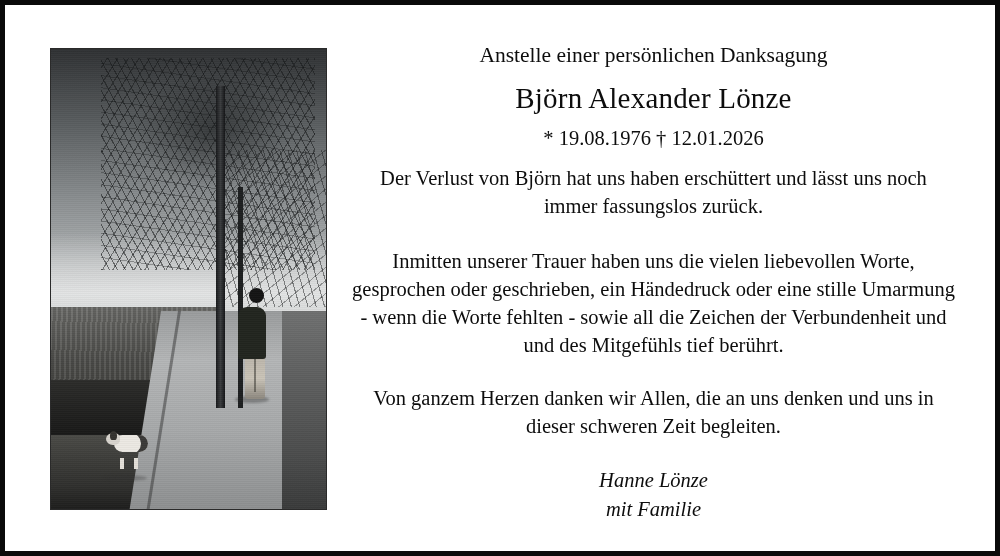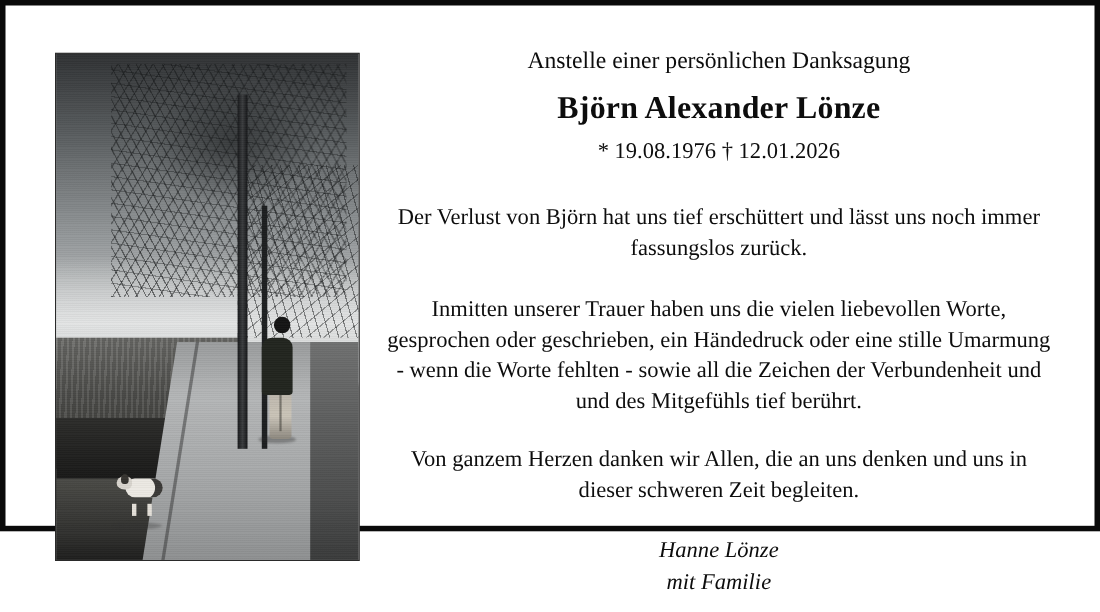--- a/index.html
+++ b/index.html
@@ -11,21 +11,21 @@
     width: 1000px;
     height: 556px;
     font-family: "Liberation Serif", serif;
     color: #0d0d0d;
     overflow: hidden;
   }
   .obituary-card {
     position: relative;
     box-sizing: border-box;
     width: 1000px;
-    height: 483px;
+    height: 556px;
     background: #ffffff;
     border: 5px solid #0a0a0a;
     display: flex;
     flex-direction: row;
     align-items: flex-start;
   }
   .photo-column {
     flex: 0 0 auto;
     padding: 43px 0 0 45px;
   }
@@ -242,31 +242,31 @@
     padding: 30px 40px 0 25px;
     text-align: center;
   }
   .line-intro {
     font-size: 21.5px;
     line-height: 1.35;
     margin: 6px 0 12px 0;
   }
   .name {
     font-size: 29px;
-    font-weight: bold;
+    font-weight: normal;
     letter-spacing: .2px;
     margin: 0 0 12px 0;
   }
   .subtitle {
     font-size: 21.5px;
     margin: 0 0 20px 0;
   }
   .dates {
     font-size: 20.5px;
-    margin: 0 0 34px 0;
+    margin: 0 0 14px 0;
   }
   .para {
     font-size: 20.5px;
     line-height: 1.38;
     margin: 0 0 26px 0;
   }
   .para.tight {
     margin-bottom: 24px;
     text-align: center;
   }
@@ -307,20 +307,20 @@
       <div class="dog-leg1"></div>
       <div class="dog-leg2"></div>
       <div class="photo-grain"></div>
     </div>
   </div>
 
   <div class="text-column">
     <div class="line-intro">Anstelle einer persönlichen Danksagung</div>
     <div class="name">Björn Alexander Lönze</div>
     <div class="dates">* 19.08.1976 † 12.01.2026</div>
-    <p class="para">Der Verlust von Björn hat uns tief erschüttert und lässt uns noch immer fassungslos zurück.</p>
+    <p class="para">Der Verlust von Björn hat uns haben erschüttert und lässt uns noch immer fassungslos zurück.</p>
     <p class="para tight">Inmitten unserer Trauer haben uns die vielen liebevollen Worte, gesprochen oder geschrieben, ein Händedruck oder eine stille Umarmung - wenn die Worte fehlten - sowie all die Zeichen der Verbundenheit und und des Mitgefühls tief berührt.</p>
     <p class="para">Von ganzem Herzen danken wir Allen, die an uns denken und uns in dieser schweren Zeit begleiten.</p>
     <div class="signature">Hanne Lönze</div>
     <div class="signature">mit Familie</div>
   </div>
 
 </div>
 
 </body></html>

